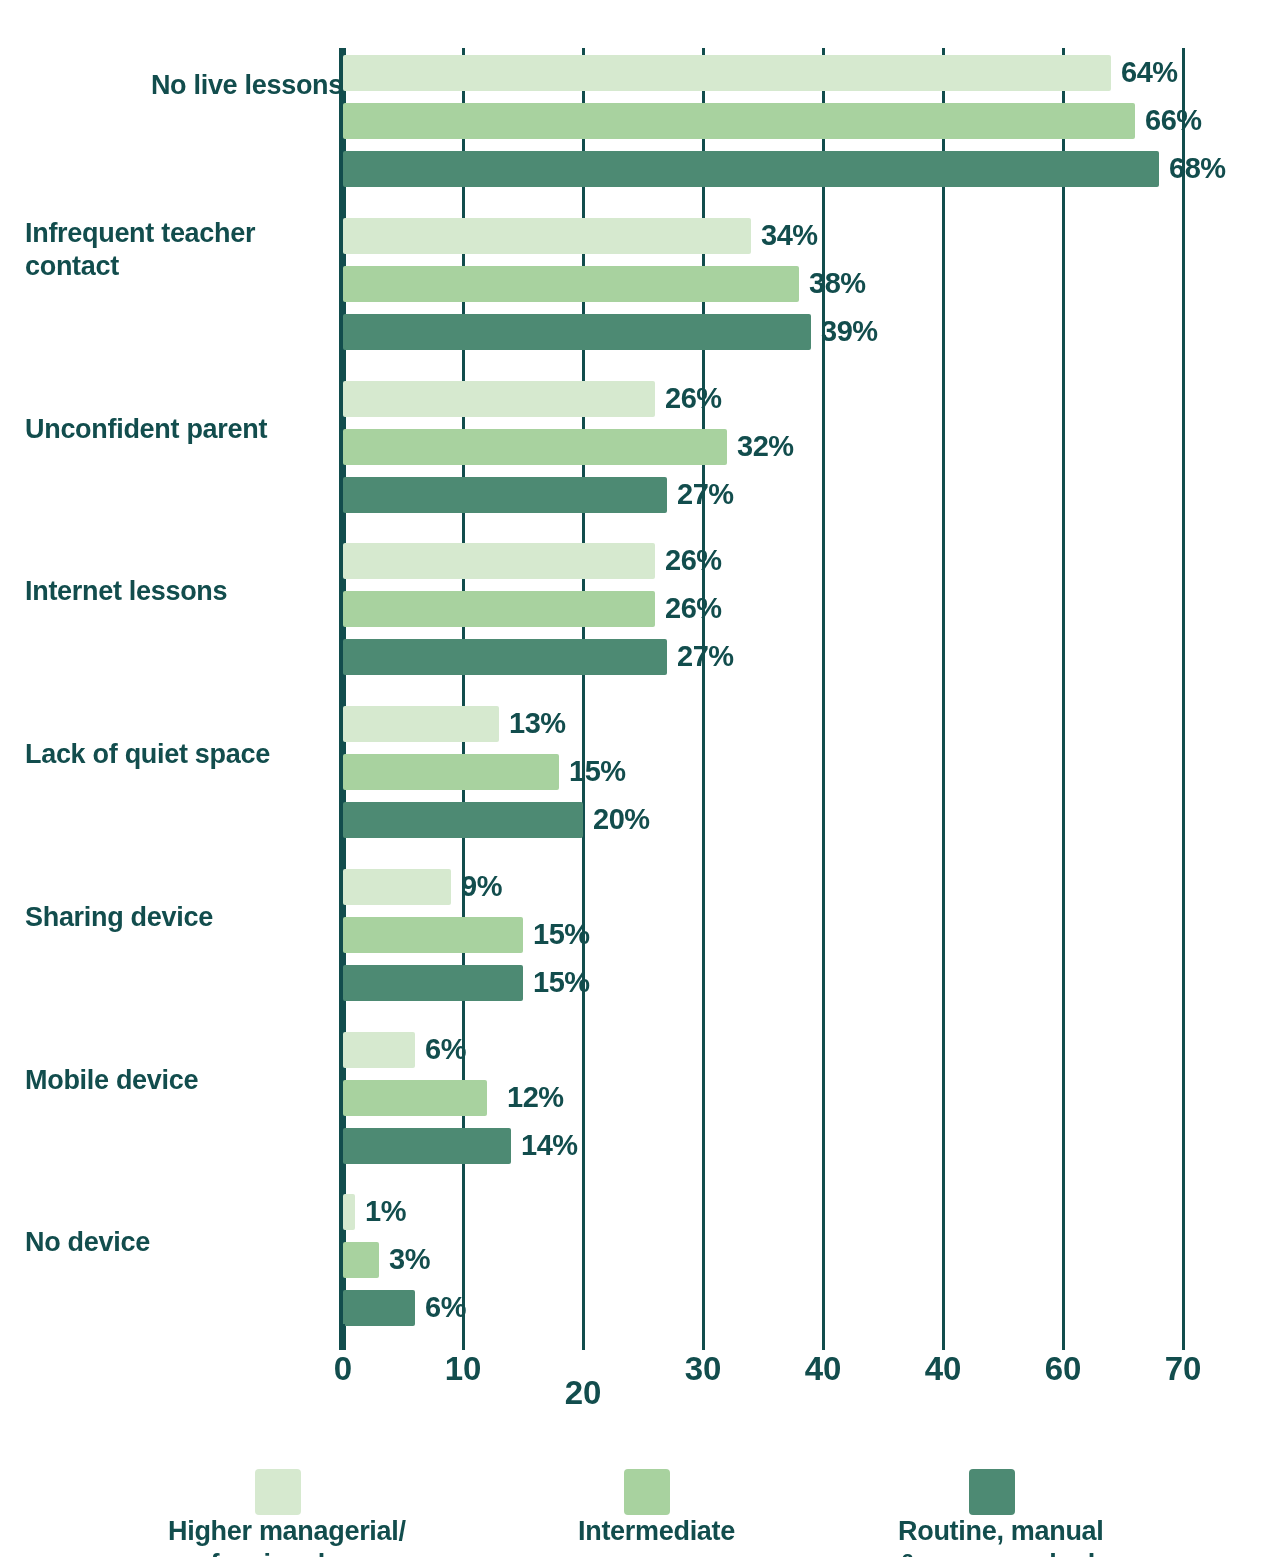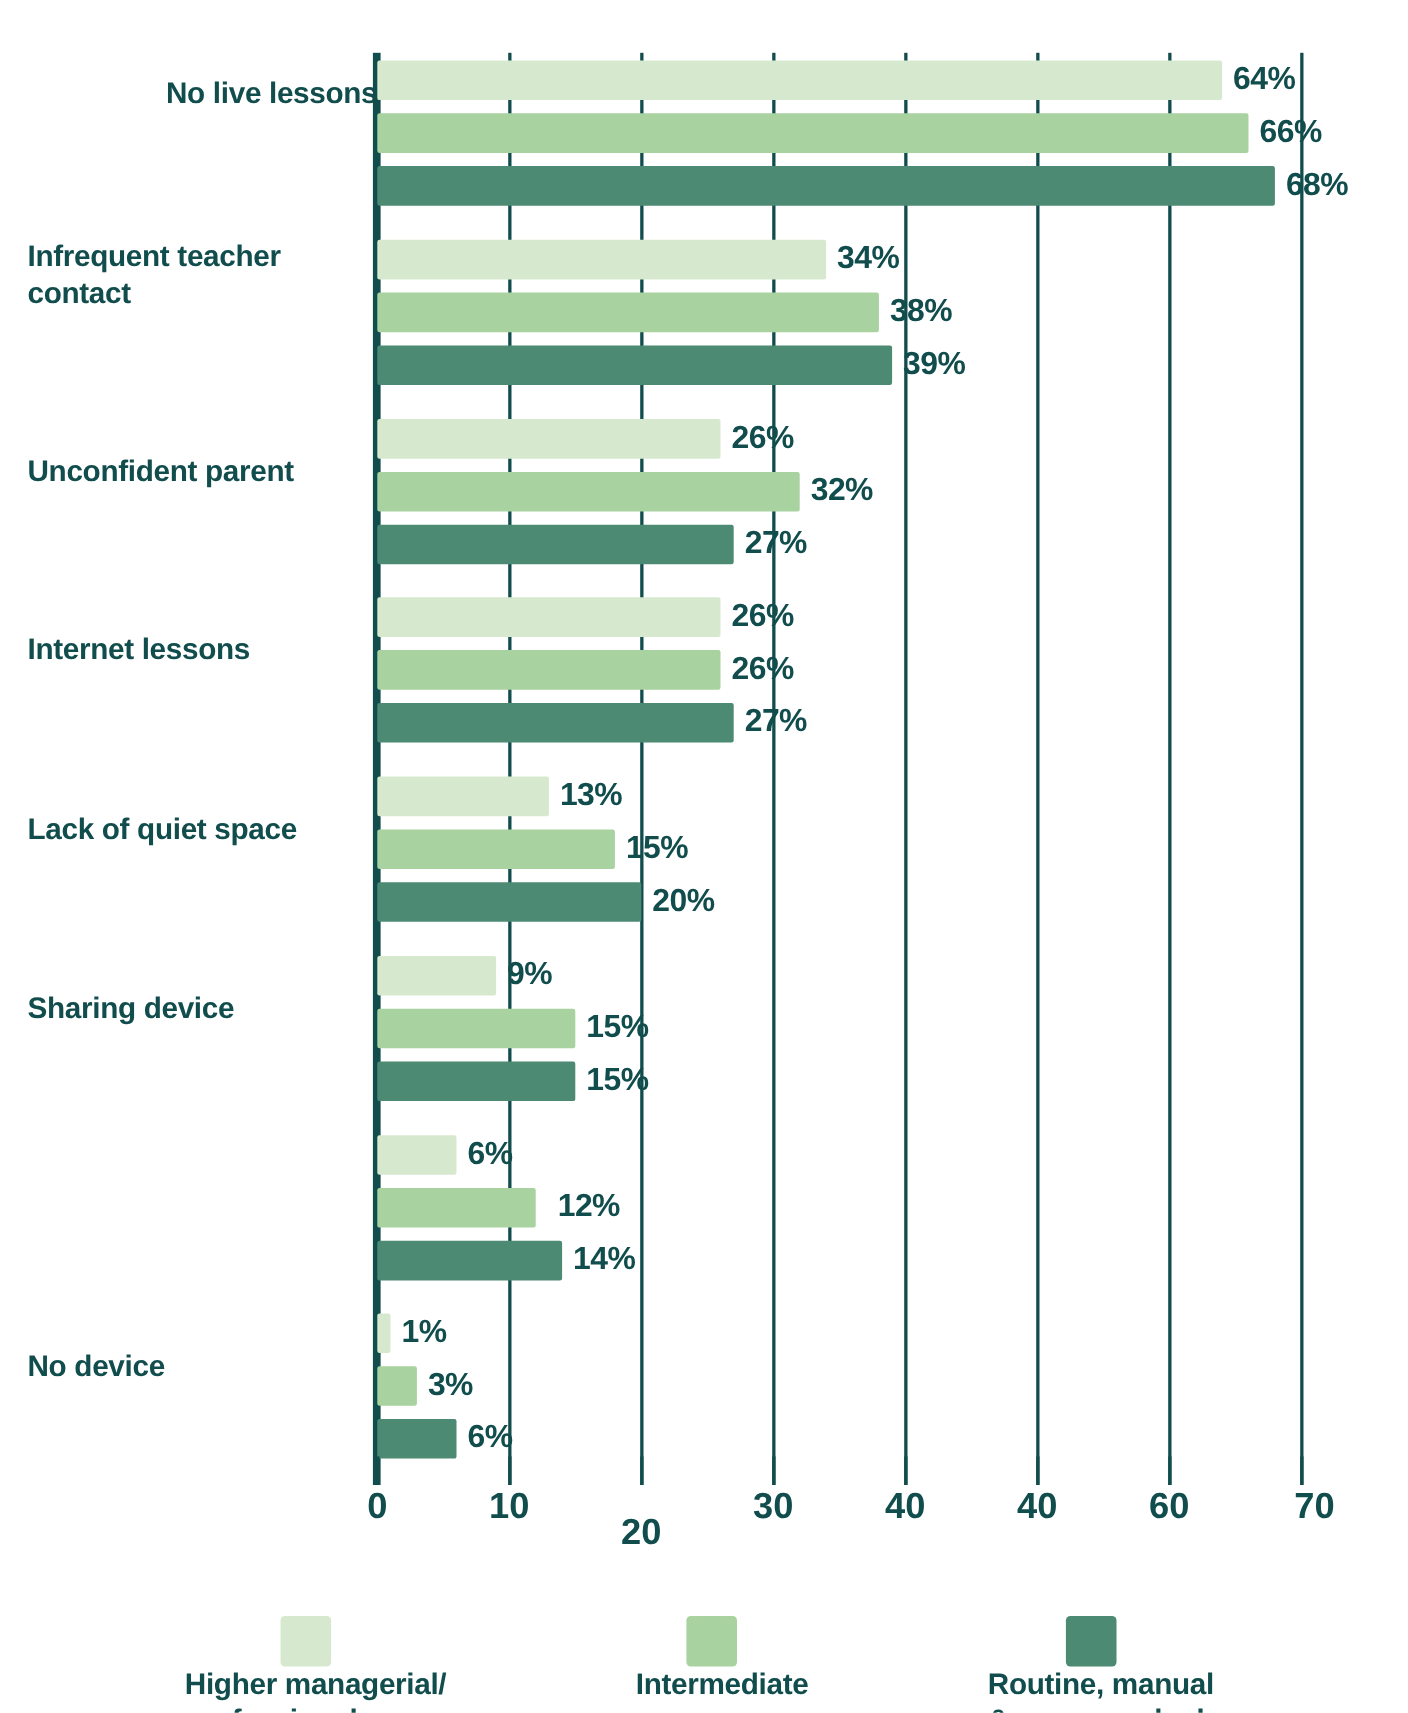--- a/index.html
+++ b/index.html
@@ -185,20 +185,21 @@
 <div id="chart-root">
 
   <div class="cat-label-wrap">
       <div class="cat-label" style="top: 37px; transform: translateY(-50%); text-align: right;">No live lessons</div>
       <div class="cat-label" style="top: 201.75px; transform: translateY(-50%); white-space: pre-line;">Infrequent teacher
 contact</div>
       <div class="cat-label" style="top: 380.5px; transform: translateY(-50%);">Unconfident parent</div>
       <div class="cat-label" style="top: 543.25px; transform: translateY(-50%);">Internet lessons</div>
       <div class="cat-label" style="top: 706px; transform: translateY(-50%);">Lack of quiet space</div>
       <div class="cat-label" style="top: 868.75px; transform: translateY(-50%);">Sharing device</div>
+      <div class="cat-label" style="top: 1031.5px; transform: translateY(-50%);">Mobile device</div>
       <div class="cat-label" style="top: 1194.25px; transform: translateY(-50%);">No device</div>
     </div>
 
   <div class="plot-area">
     <div class="y-axis-line"></div>
   <div class="gridline" style="left: 118.5px;"></div>
       <div class="gridline" style="left: 238.5px;"></div>
       <div class="gridline" style="left: 358.5px;"></div>
       <div class="gridline" style="left: 478.5px;"></div>
       <div class="gridline" style="left: 598.5px;"></div>
@@ -327,21 +328,21 @@
       <div class="tick-text" style="left: 240px; margin-top: 24px;">20</div>
       <div class="tick-mark" style="left: 358.5px;"></div>
       <div class="tick-text" style="left: 360px;">30</div>
       <div class="tick-mark" style="left: 478.5px;"></div>
       <div class="tick-text" style="left: 480px;">40</div>
       <div class="tick-mark" style="left: 598.5px;"></div>
       <div class="tick-text" style="left: 600px;">40</div>
       <div class="tick-mark" style="left: 718.5px;"></div>
       <div class="tick-text" style="left: 720px;">60</div>
       <div class="tick-mark" style="left: 838.5px;"></div>
-      <div class="tick-text" style="left: 840px; margin-left: 12px;">70</div>
+      <div class="tick-text" style="left: 840px;">70</div>
     </div>
 
   <div class="legend">
     <div class="legend-item i0">
       <div class="legend-swatch" style="background: rgb(214, 233, 207);"></div>
       <div class="legend-text">Higher managerial/
 professional</div>
     </div>
     <div class="legend-item i1">
       <div class="legend-swatch" style="background: rgb(168, 210, 159);"></div>

